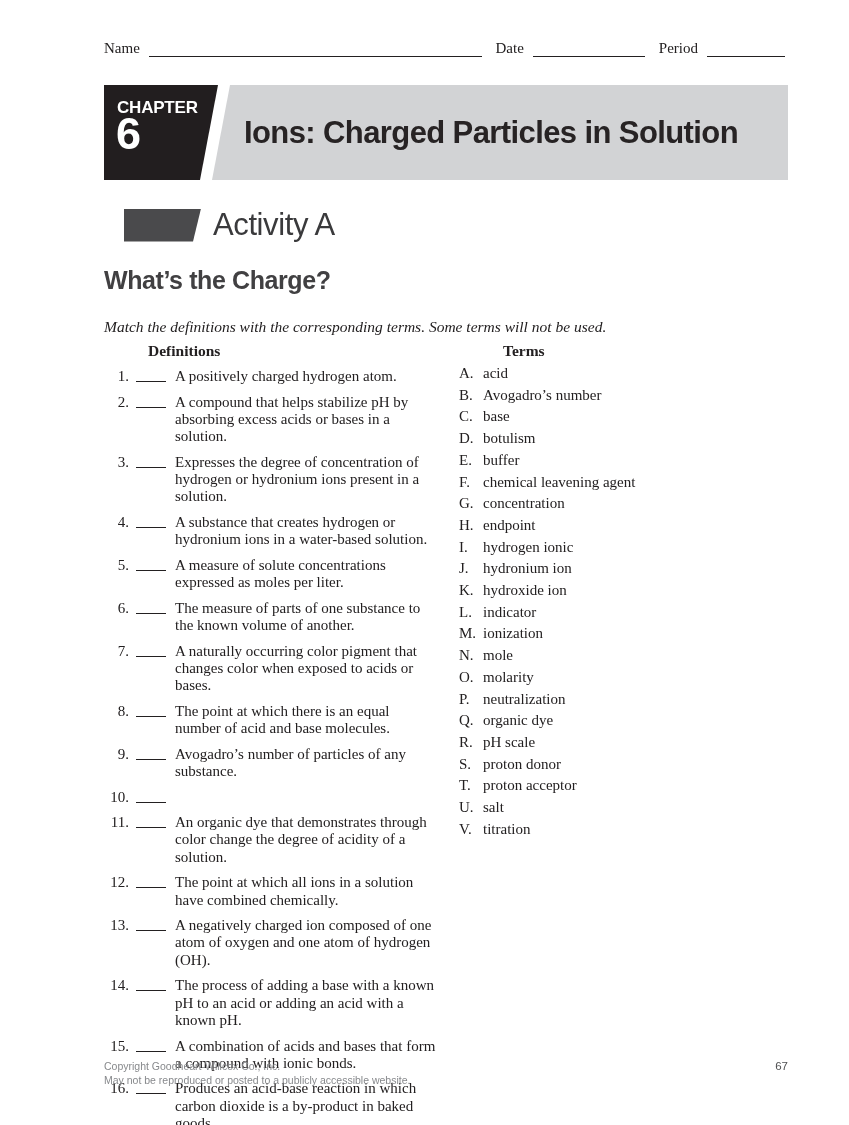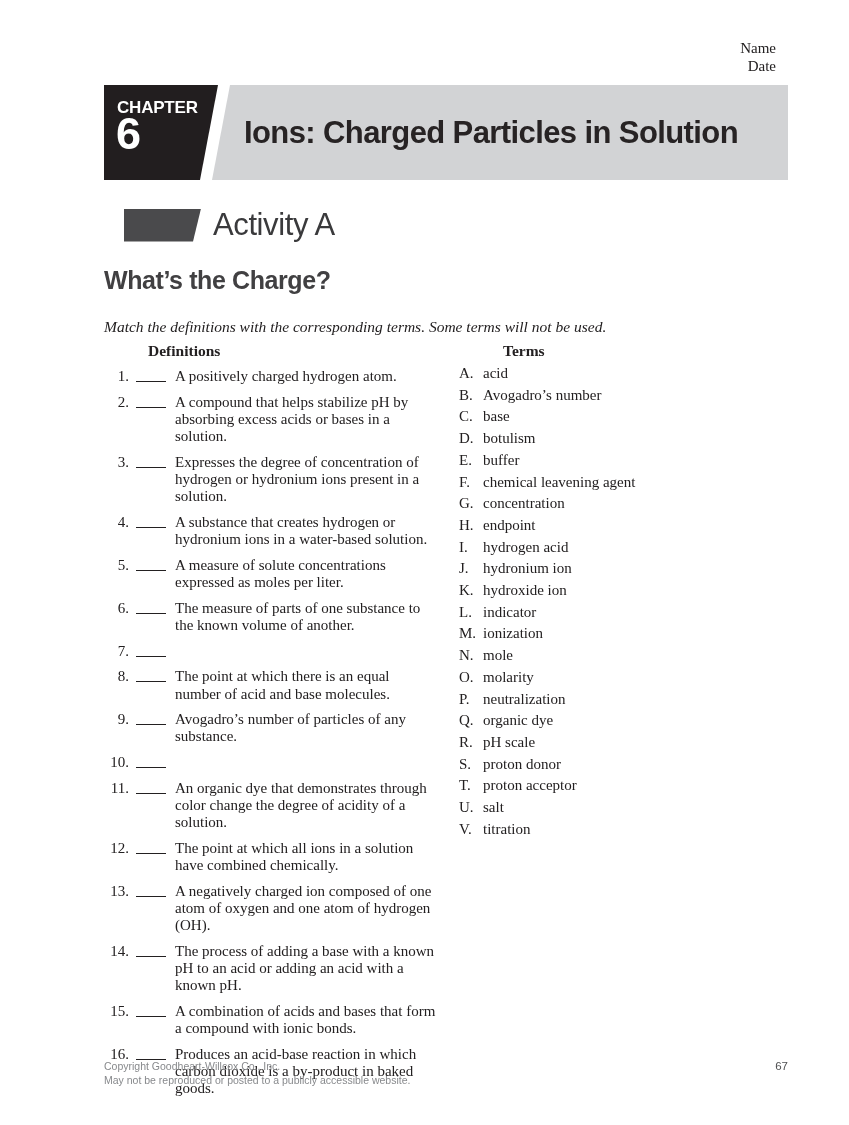--- a/index.html
+++ b/index.html
@@ -16,21 +16,20 @@
   
   .header-row {
     position: absolute;
     left: 104px;
     right: 64px;
     top: 40px;
     display: flex;
     align-items: flex-end;
     font-size: 15px;
     line-height: 17px;
-    flex-direction: column;
   }
   .h-label { flex: none; margin-right: 9px; }
   .blank-line {
     display: inline-block;
     border-bottom: 1.4px solid #232021;
     height: 14px;
   }
   .name-line { flex: 1; margin-right: 14px; }
   .date-line { width: 112px; flex: none; margin-right: 14px; }
   .period-line { width: 78px; flex: none; }
@@ -269,20 +268,21 @@
 
           <div class="def-item">
             <span class="def-num">6.</span>
             <span class="def-blank"></span>
             <span class="def-text">The measure of parts of one substance to the known volume of another.</span>
           </div>
 
           <div class="def-item">
             <span class="def-num">7.</span>
             <span class="def-blank"></span>
+            <span class="def-text">A naturally occurring color pigment that changes color when exposed to acids or bases.</span>
           </div>
 
           <div class="def-item">
             <span class="def-num">8.</span>
             <span class="def-blank"></span>
             <span class="def-text">The point at which there is an equal number of acid and base molecules.</span>
           </div>
 
           <div class="def-item">
             <span class="def-num">9.</span>
@@ -372,21 +372,21 @@
             <span class="term-text">concentration</span>
           </div>
 
           <div class="term-item">
             <span class="term-letter">H.</span>
             <span class="term-text">endpoint</span>
           </div>
 
           <div class="term-item">
             <span class="term-letter">I.</span>
-            <span class="term-text">hydrogen acid</span>
+            <span class="term-text">hydrogen ionic</span>
           </div>
 
           <div class="term-item">
             <span class="term-letter">J.</span>
             <span class="term-text">hydronium ion</span>
           </div>
 
           <div class="term-item">
             <span class="term-letter">K.</span>
             <span class="term-text">hydroxide ion</span>

